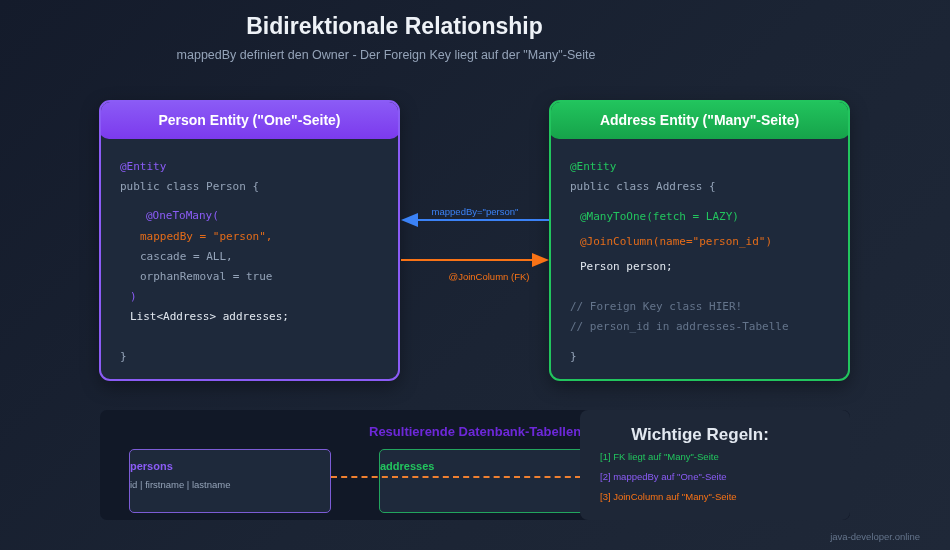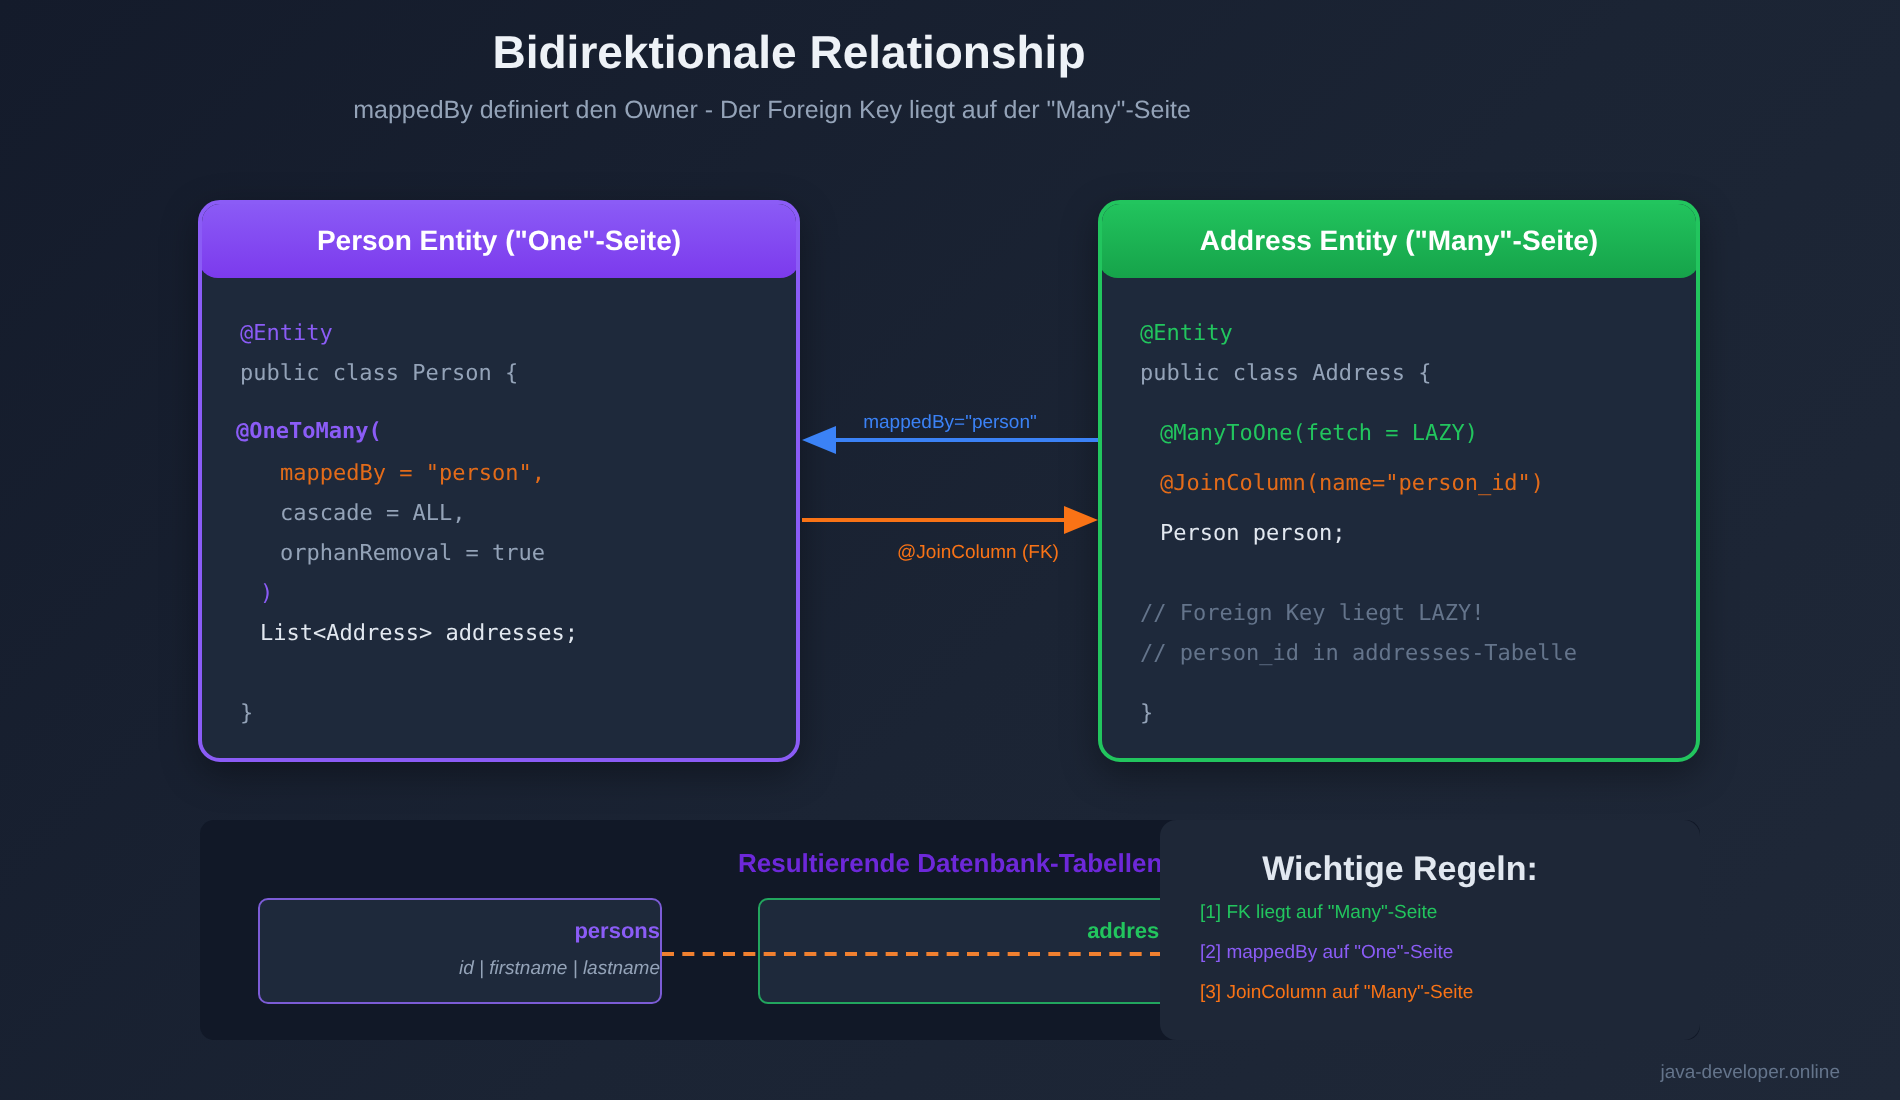--- a/index.html
+++ b/index.html
@@ -49,27 +49,27 @@
   }
   .tables-panel {
     position: absolute; left: 100px; top: 410px; width: 750px; height: 110px;
     background: #111827; border-radius: 7px;
   }
   .tables-title {
     position: absolute; left: 369px; top: 424px; font-size: 13px; font-weight: bold;
     color: #6d28d9; white-space: nowrap;
   }
   .db-table {
-    position: absolute; top: 449px; height: 53px; border-radius: 5px;
-    background: #1e293b; text-align: right; padding-left: 29px;
+    position: absolute; top: 449px; height: 64px; border-radius: 5px;
+    background: #1e293b; text-align: left;
   }
   .db-table.persons { left: 129px; width: 202px; border: 1.5px solid #7c5cd6; }
   .db-table.addresses { left: 379px; width: 220px; border: 1.5px solid #22a55e; }
   .db-table .name { margin-top: 10px; font-size: 11px; font-weight: bold; }
-  .db-table .cols { margin-top: 7px; font-size: 9.5px; color: #94a3b8; white-space: nowrap; font-style: italic; }
+  .db-table .cols { margin-top: 7px; font-size: 9.5px; color: #94a3b8; white-space: nowrap; }
   .persons .name { color: #8b5cf6; }
   .addresses .name { color: #22c55e; }
   .fk-line {
     position: absolute; left: 331px; top: 476px; width: 250px; height: 0;
     border-top: 2px dashed #f08030;
   }
   .rules {
     position: absolute; left: 580px; top: 410px; width: 270px; height: 110px;
     background: #1e2737; border-radius: 8px;
   }
@@ -86,37 +86,37 @@
 </head>
 <body>
 
 <div class="title">Bidirektionale Relationship</div>
 <div class="subtitle">mappedBy definiert den Owner - Der Foreign Key liegt auf der "Many"-Seite</div>
 
 <div class="entity person">
   <div class="head">Person Entity ("One"-Seite)</div>
   <div class="code c-purple" style="top:58px;">@Entity</div>
   <div class="code c-gray" style="top:78px;">public class Person {</div>
-  <div class="code c-purple" style="top:107px; left:17px;font-weight:bold;">@OneToMany(</div>
+  <div class="code c-purple" style="top:107px; left:45px;">@OneToMany(</div>
   <div class="code c-orange" style="top:128px; left:39px;">mappedBy = "person",</div>
   <div class="code c-gray" style="top:148px; left:39px;">cascade = ALL,</div>
   <div class="code c-gray" style="top:168px; left:39px;">orphanRemoval = true</div>
   <div class="code c-purple" style="top:188px; left:29px;">)</div>
   <div class="code c-white" style="top:208px; left:29px;">List&lt;Address&gt; addresses;</div>
   <div class="code c-gray" style="top:248px;">}</div>
 </div>
 
 <div class="entity address">
   <div class="head">Address Entity ("Many"-Seite)</div>
   <div class="code c-green" style="top:58px;">@Entity</div>
   <div class="code c-gray" style="top:78px;">public class Address {</div>
   <div class="code c-green" style="top:108px; left:29px;">@ManyToOne(fetch = LAZY)</div>
   <div class="code c-orange" style="top:133px; left:29px;">@JoinColumn(name="person_id")</div>
   <div class="code c-white" style="top:158px; left:29px;">Person person;</div>
-  <div class="code c-dim" style="top:198px;">// Foreign Key liegt LAZY!</div>
+  <div class="code c-dim" style="top:198px;">// Foreign Key class HIER!</div>
   <div class="code c-dim" style="top:218px;">// person_id in addresses-Tabelle</div>
   <div class="code c-gray" style="top:248px;">}</div>
 </div>
 
 <svg class="arrows" width="950" height="550">
   <line x1="549" y1="220" x2="416" y2="220" stroke="#3b82f6" stroke-width="2"></line>
   <polygon points="401,220 418,213 418,227" fill="#3b82f6"></polygon>
   <line x1="401" y1="260" x2="534" y2="260" stroke="#f97316" stroke-width="2"></line>
   <polygon points="549,260 532,253 532,267" fill="#f97316"></polygon>
 </svg>

